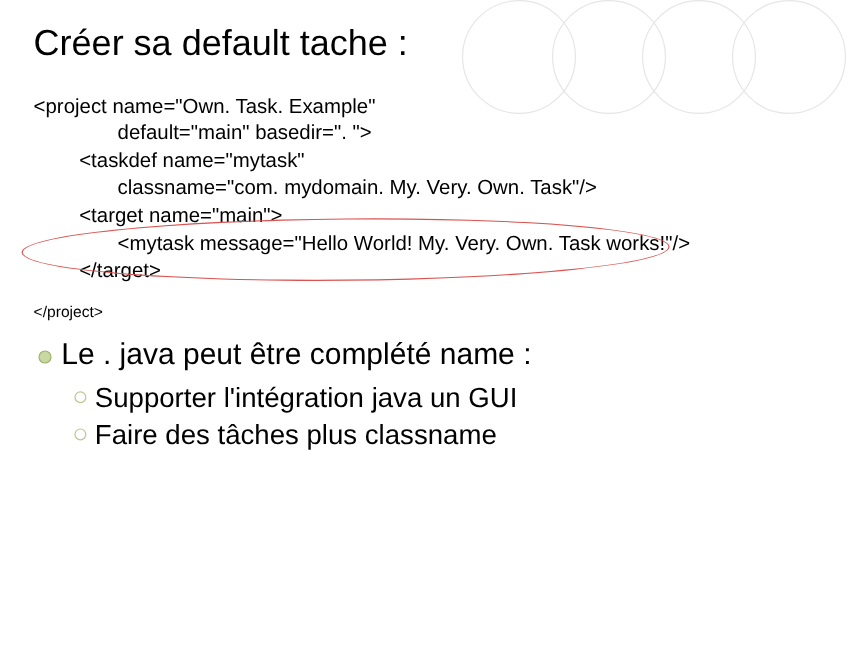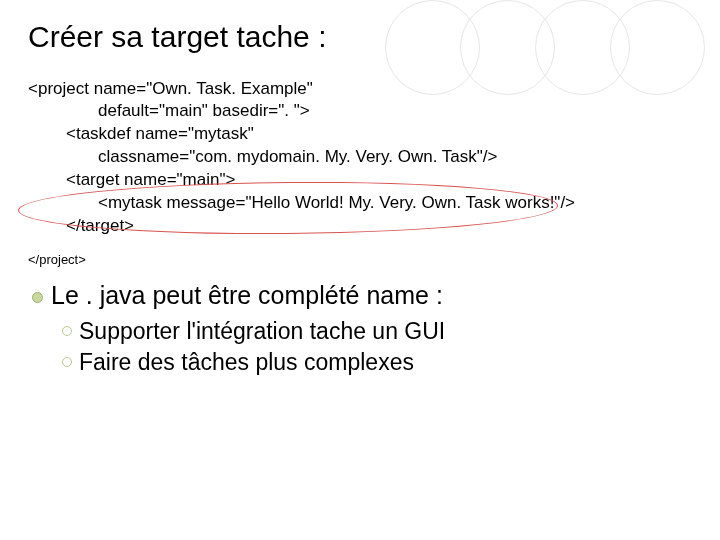--- a/index.html
+++ b/index.html
@@ -92,21 +92,21 @@
   <div class="circle c2"></div>
   <div class="circle c3"></div>
   <div class="circle c4"></div>
 </div>
 
 <div class="ellipse-annot ea"></div>
 
 <div class="content">
 
   <div class="title">
-    <div>Créer sa target tache :</div>
+    <div>Créer sa default tache :</div>
   </div>
 
   <div class="code">
     <div class="row">&lt;project name="Own. Task. Example"</div>
     <div class="row ind1">default="main" basedir=". "&gt;</div>
     <div class="row ind2">&lt;taskdef name="mytask"</div>
     <div class="row ind1">classname="com. mydomain. My. Very. Own. Task"/&gt;</div>
     <div class="row ind2">&lt;target name="main"&gt;</div>
     <div class="row ind1">&lt;mytask message="Hello World! My. Very. Own. Task works!"/&gt;</div>
     <div class="row ind2">&lt;/target&gt;</div>
@@ -115,22 +115,22 @@
   <div class="closing">&lt;/project&gt;</div>
 
   <div class="bullets">
     <div class="b-main">
       <span class="dot"></span>
       <span class="txt">Le . java peut être complété name :</span>
     </div>
     <div class="sublist">
       <div class="sub">
         <span class="ring"></span>
-        <span>Supporter l'intégration tache un GUI</span>
+        <span>Supporter l'intégration java un GUI</span>
       </div>
       <div class="sub">
         <span class="ring"></span>
-        <span>Faire des tâches plus complexes</span>
+        <span>Faire des tâches plus classname</span>
       </div>
     </div>
   </div>
 
 </div>
 
 </body></html>

